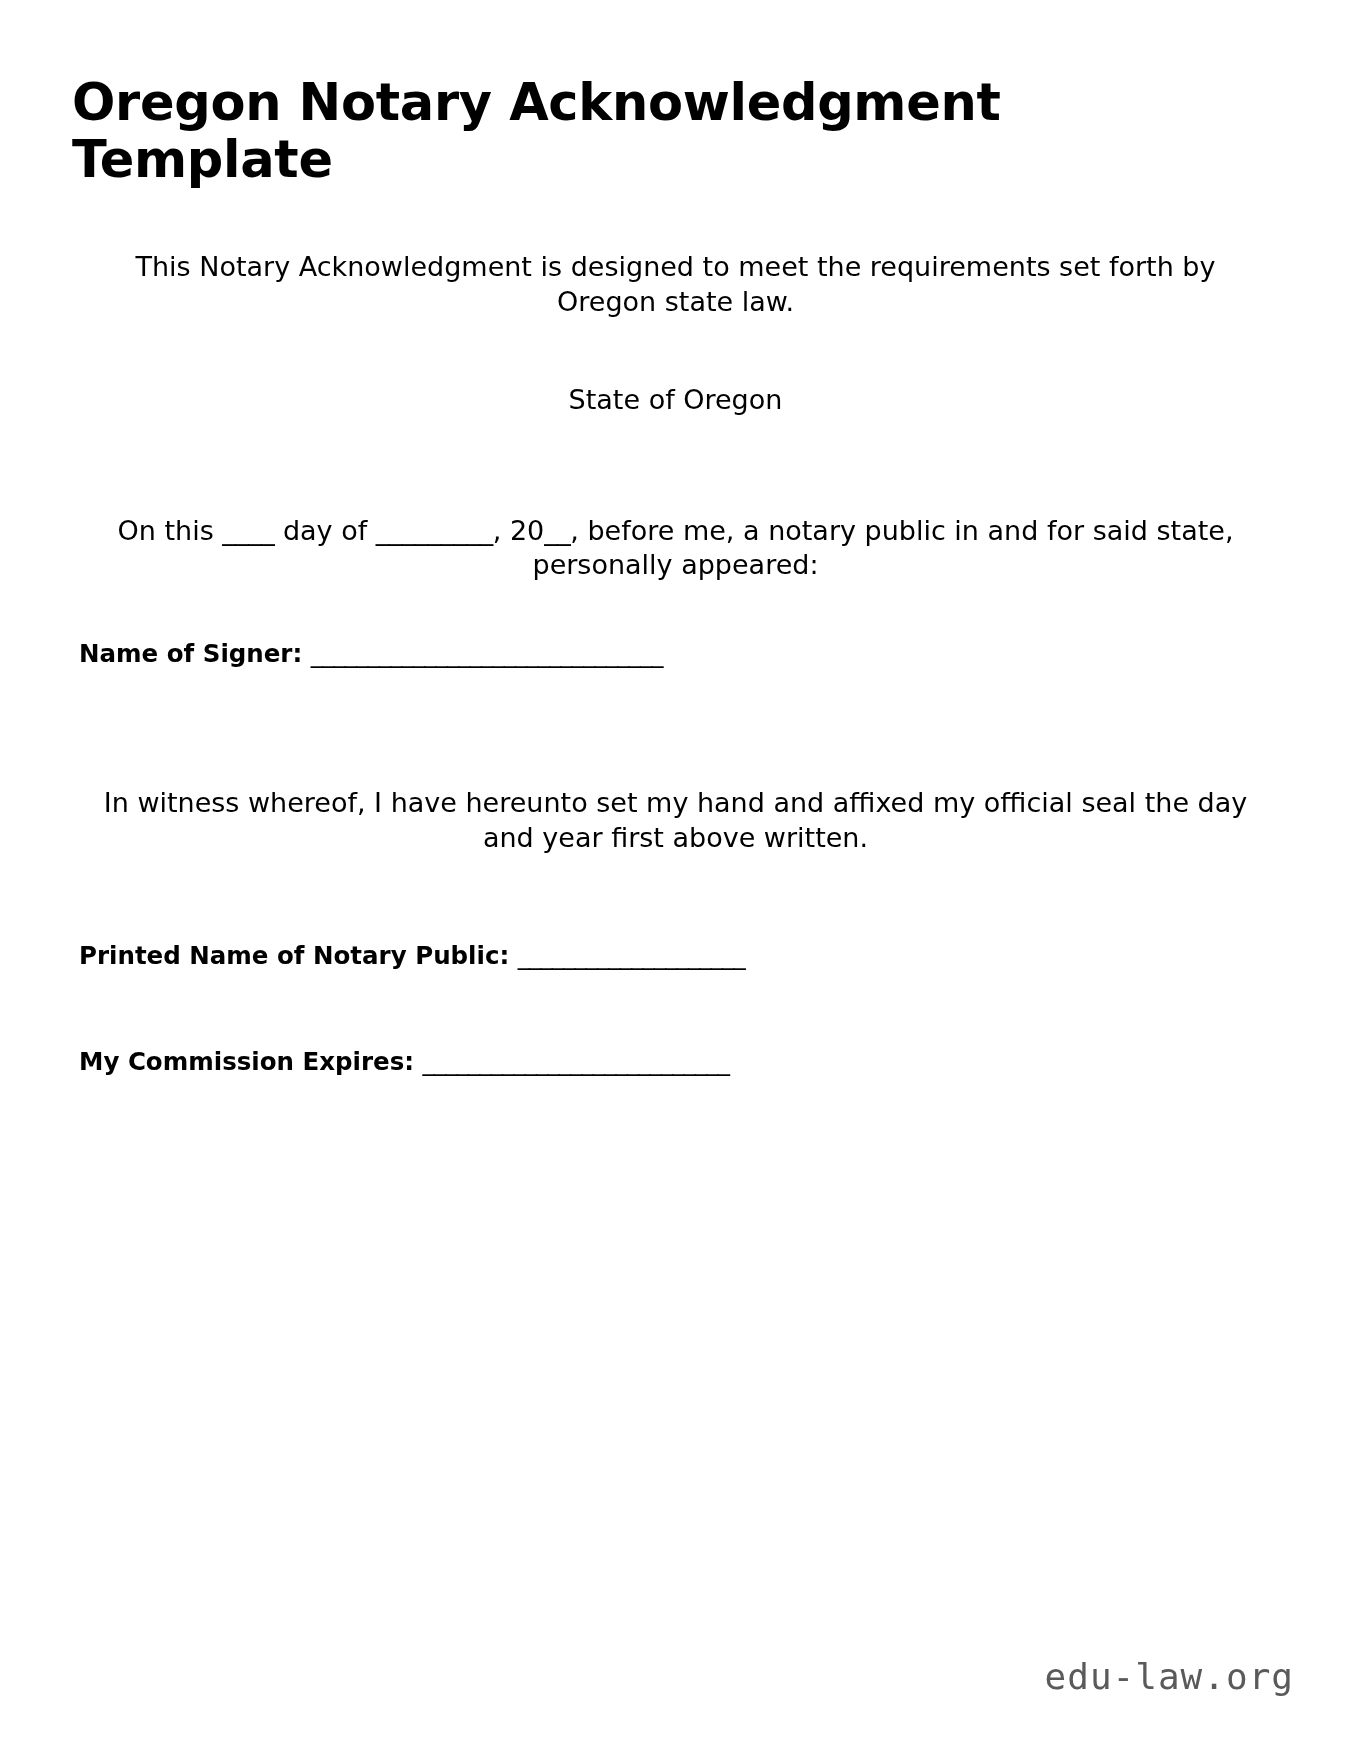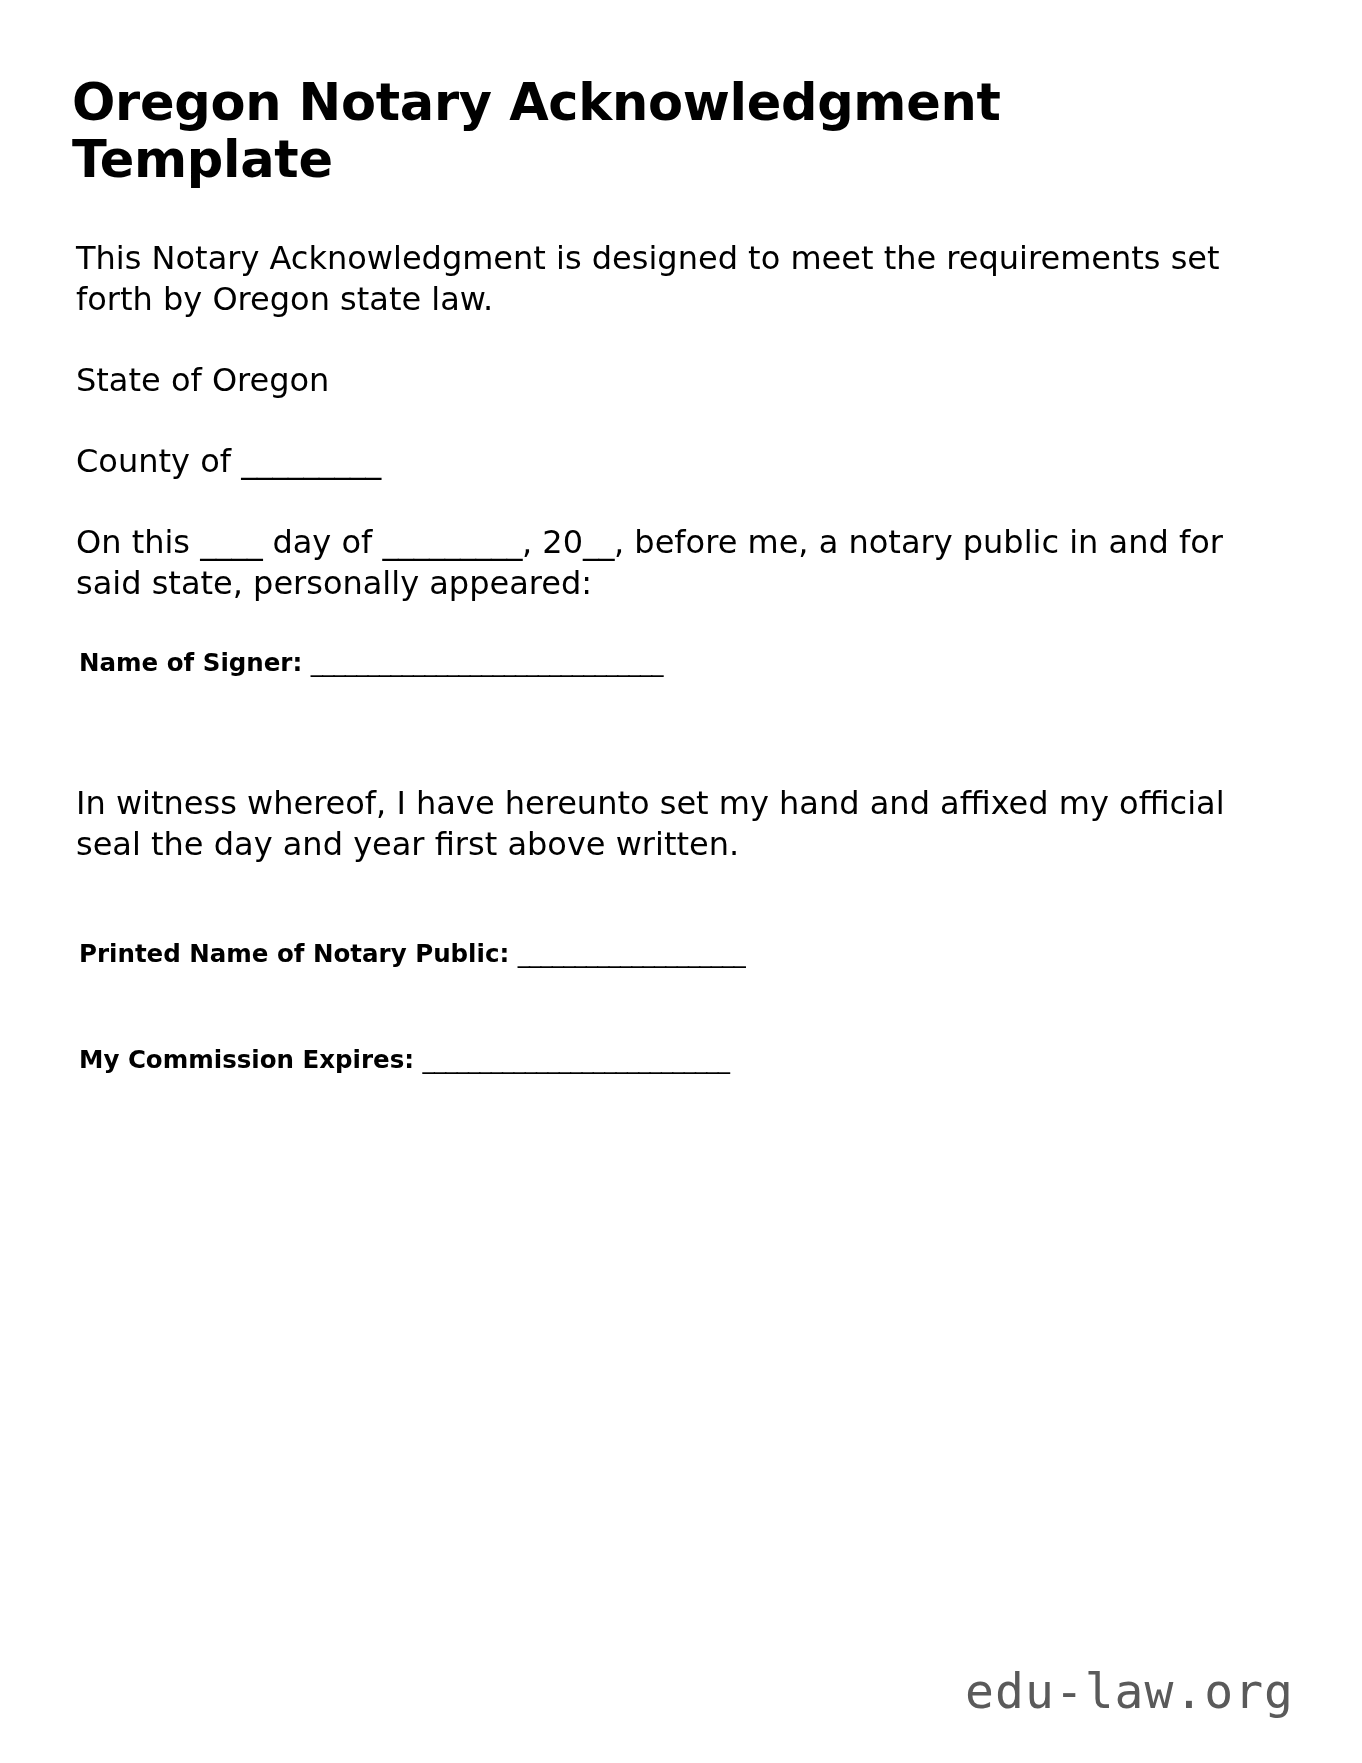--- a/index.html
+++ b/index.html
@@ -27,25 +27,26 @@
     font-family: "DejaVu Sans", sans-serif;
     font-weight: bold;
     font-size: 51px;
     line-height: 1.12;
     letter-spacing: -0.3px;
     margin: 0 0 0 0;
     max-width: 990px;
     color: #000;
   }
   .para {
-    font-size: 32px;
+    font-size: 27px;
     line-height: 1.28;
-    margin: 4px;
+    margin: 16px;
     max-width: 1175px;
     color: #000;
+    text-align: center;
   }
   .spacer-lg { height: 46px; }
   .spacer-md { height: 32px; }
   .spacer-sm { height: 30px; }
   .line-strong {
     font-size: 24.5px;
     line-height: 1.28;
     font-weight: bold;
     margin: 7px;
     color: #000;
@@ -56,23 +57,23 @@
     white-space: pre;
   }
   .strong-blank {
     font-weight: normal;
     letter-spacing: -0.9px;
     white-space: pre;
   }
   .footer-wm {
     position: absolute;
     right: 68px;
-    bottom: 44px;
+    bottom: 66px;
     font-family: "DejaVu Sans Mono", monospace;
-    font-size: 48px;
+    font-size: 36px;
     letter-spacing: 1px;
     color: #5a5a5a;
     white-space: nowrap;
     margin-left: 21px;
   }
 </style>
 </head>
 <body>
 
 <div class="page">
@@ -82,21 +83,20 @@
   <div class="spacer-lg"></div>
 
   <p class="para">This Notary Acknowledgment is designed to meet the requirements set forth by Oregon state law.</p>
 
   <div class="spacer-md"></div>
 
   <p class="para">State of Oregon</p>
 
   <div class="spacer-md"></div>
 
-  <p class="para"><span>County of </span><span class="blank">_________</span></p>
 
   <div class="spacer-md"></div>
 
   <p class="para"><span>On this </span><span class="blank">____</span><span> day of </span><span class="blank">_________</span><span>, 20</span><span class="blank">__</span><span>, before me, a notary public in and for said state, personally appeared:</span></p>
 
   <div class="spacer-md"></div>
 
   <p class="line-strong"><span>Name of Signer: </span><span class="strong-blank">_______________________________</span></p>
 
   <div class="spacer-sm"></div>

